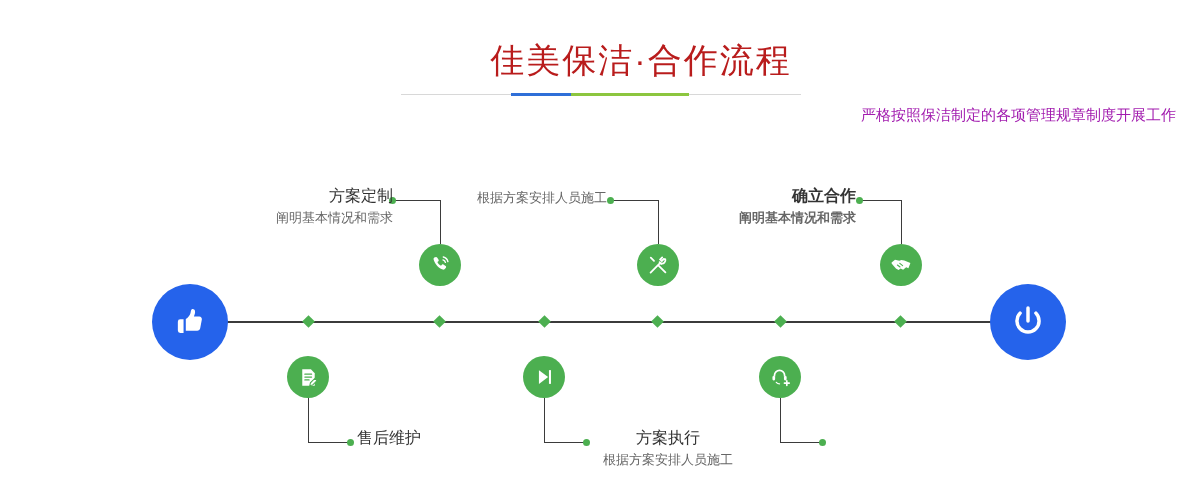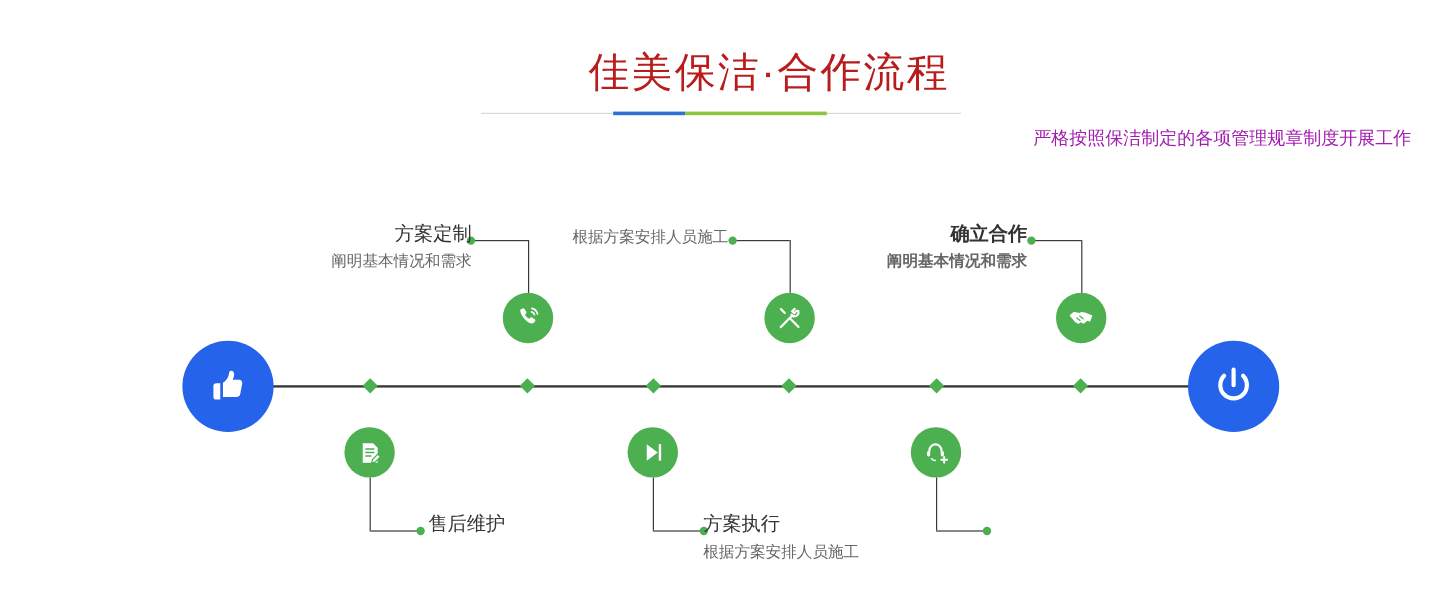--- a/index.html
+++ b/index.html
@@ -247,21 +247,21 @@
     <span>
       <svg width="22" height="22" viewBox="0 0 24 24" fill="#ffffff">
         <path d="M6.5 4.5l10 7.5-10 7.5z"></path>
         <rect x="17.4" y="4.5" width="2.2" height="15"></rect>
       </svg>
     </span>
   </div>
   <div class="v-line" style="left:544px; top:398px; height:44px;"></div>
   <div class="h-line" style="left:544px; top:442px; width:42px;"></div>
   <div class="dot" style="left:583px; top:439px;"></div>
-  <div class="lbl down" style="left:586px; top:428px;">
+  <div class="lbl down" style="left:603px; top:428px;text-align:center;">
     <div class="t1">方案执行</div>
     <div class="t2">根据方案安排人员施工</div>
   </div>
 
   <div class="node" style="left:880px; top:244px;">
     <span>
       <svg width="24" height="24" viewBox="0 0 24 24" fill="#ffffff">
         <path d="M2.6 9.4l3.4-2.6 4.3 1.0 2.0-.9 3.0.6 6.1 2.4-2.0 5.3-2.2-1.0-3.1 2.6-2.4-1.2-2.2 1.4-2.6-1.6-4.3-5.0z"></path>
         <path d="M8.4 12.0l2.6 2.0M10.8 10.4l2.8 2.2" stroke="#4caf50" stroke-width="1.1" stroke-linecap="round"></path>
       </svg>

